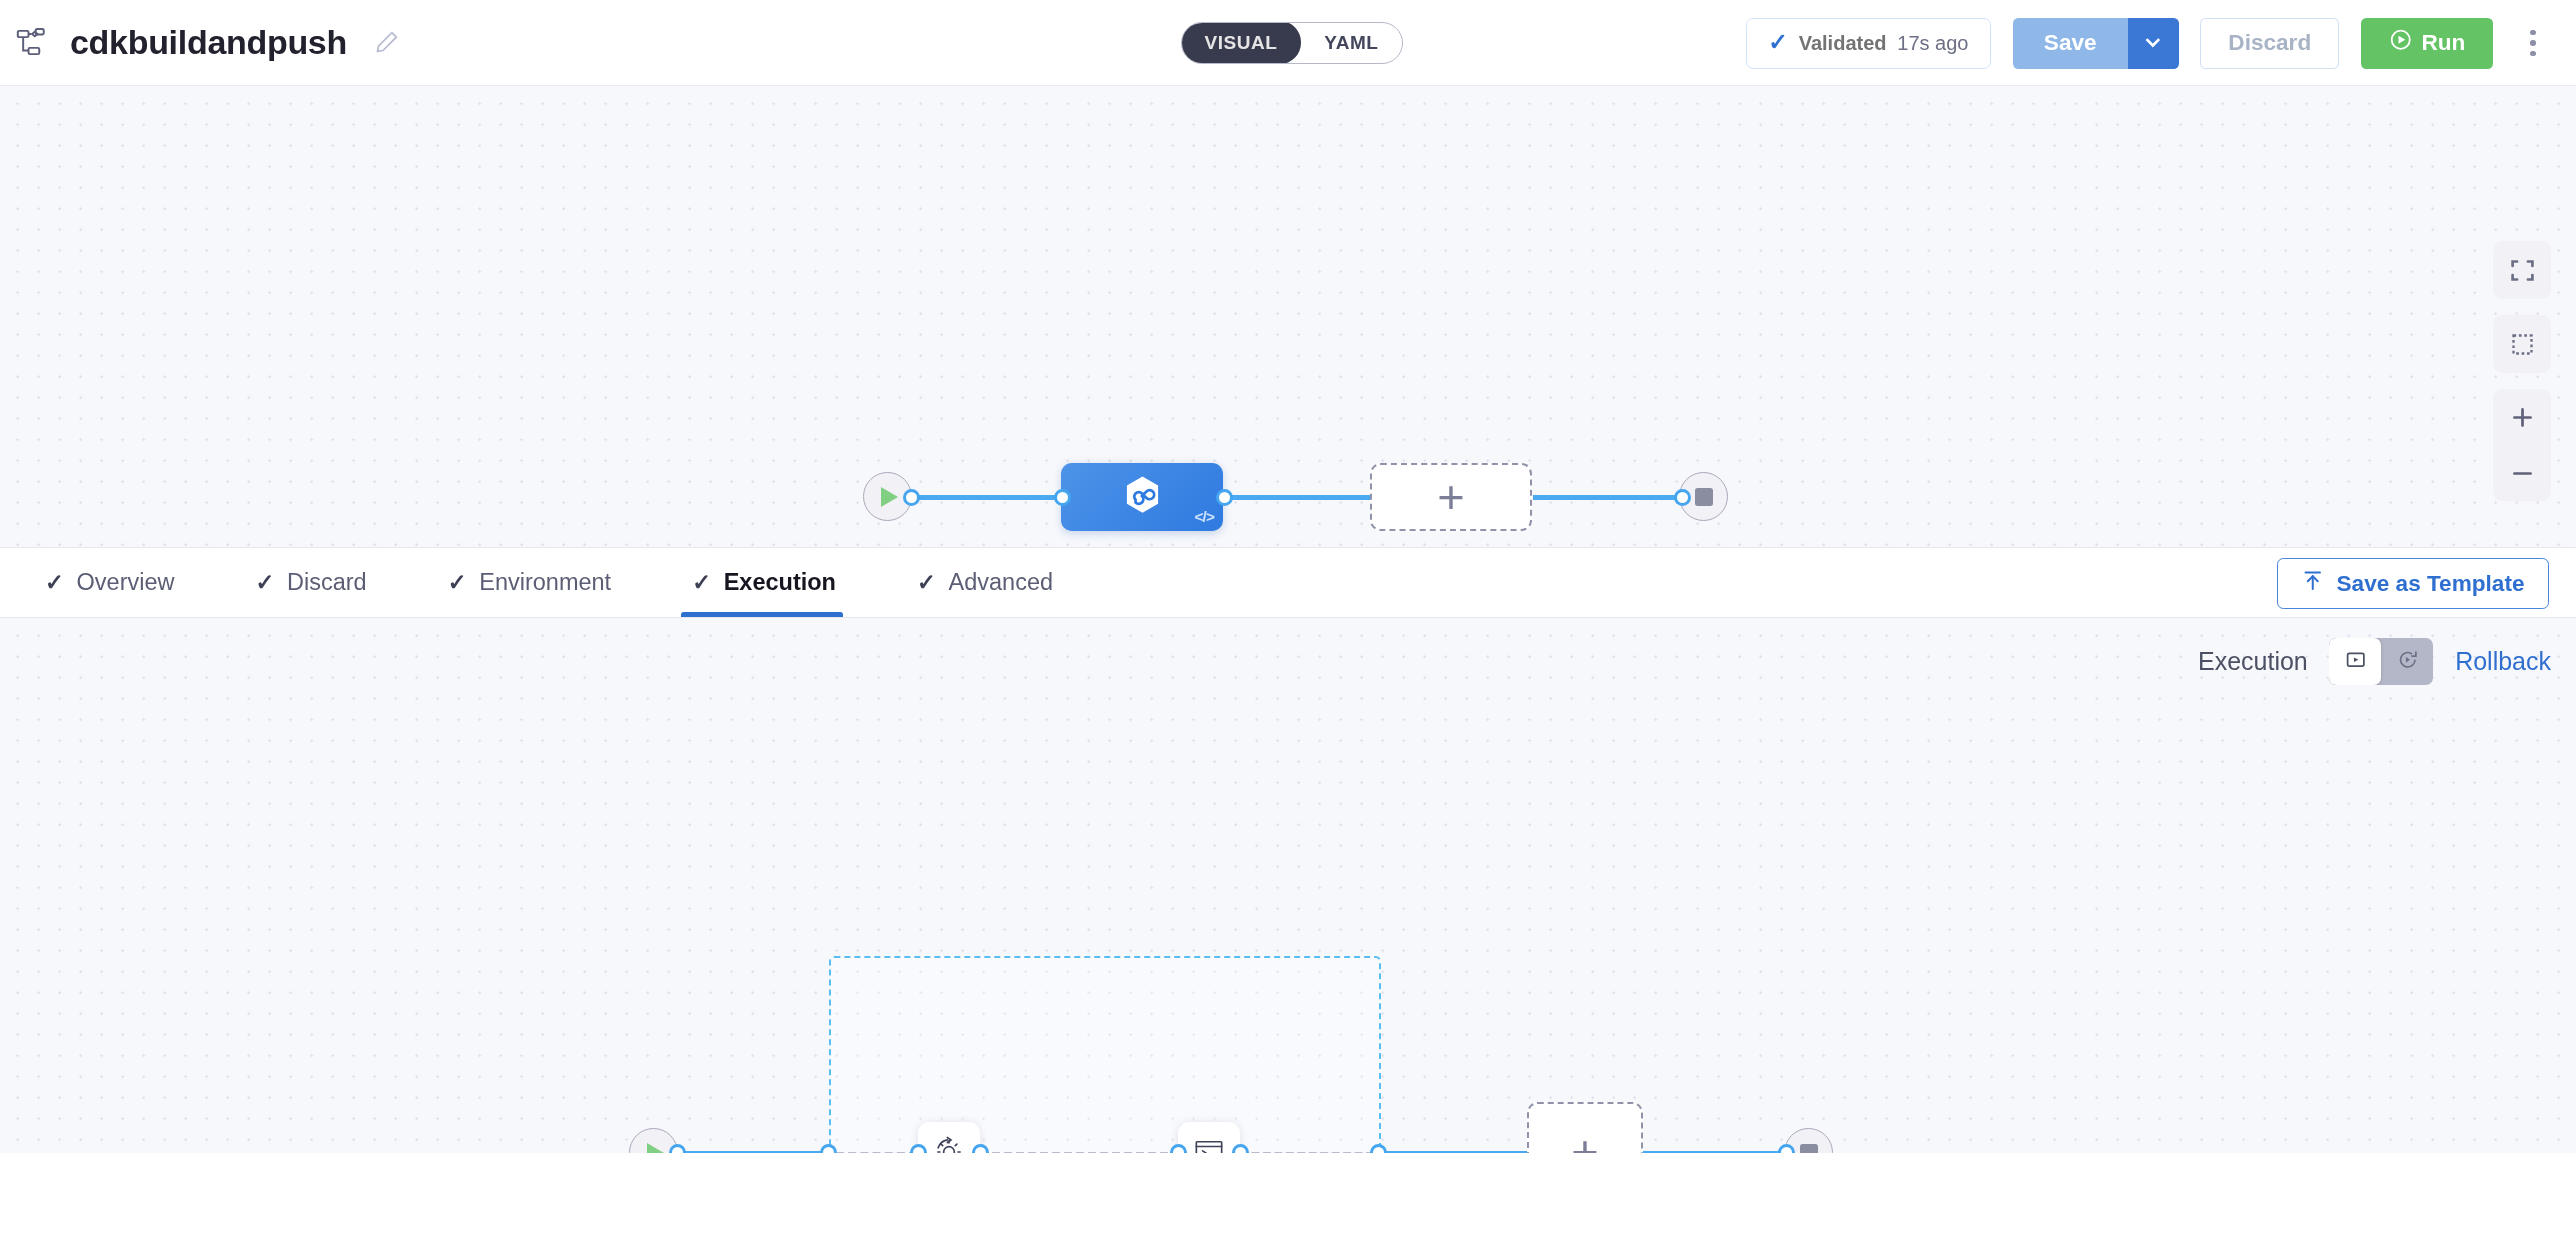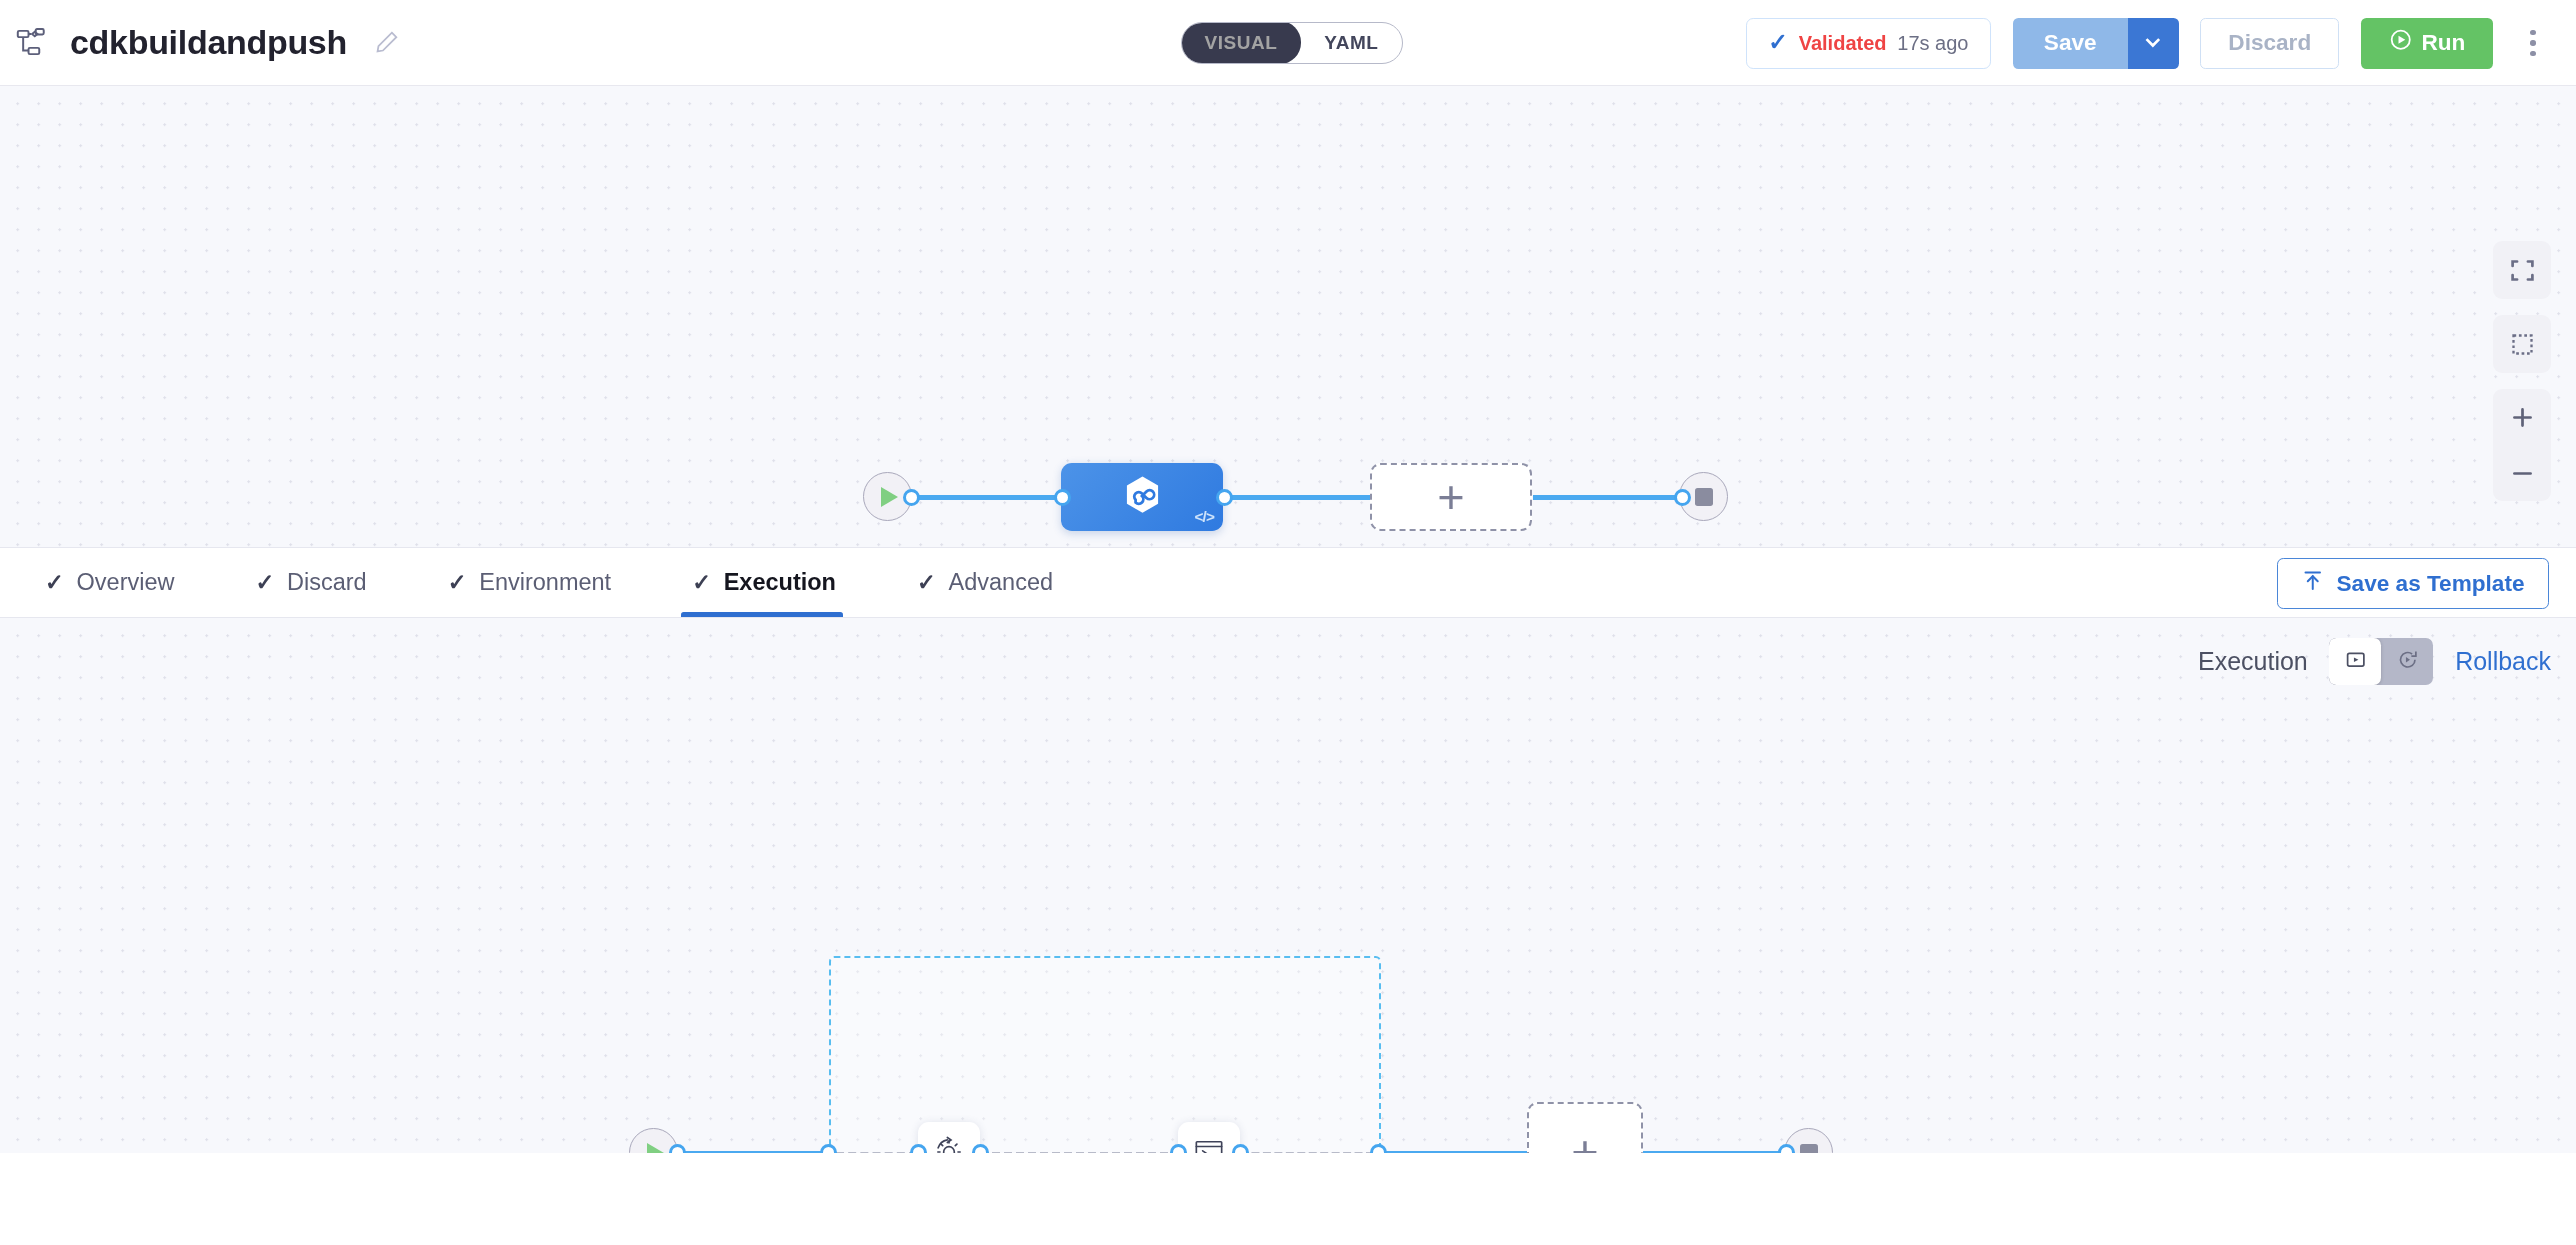--- a/index.html
+++ b/index.html
@@ -29,34 +29,34 @@
   .mode-toggle {
     position: absolute; left: 1181px; top: 21.7px;
     display: flex; align-items: center;
     height: 42px; border: 0.9px solid #b6b9c9; border-radius: 21px;
     background: #fff; overflow: hidden;
   }
   .mode-seg {
     height: 46px; display: flex; align-items: center; justify-content: center;
     font-size: 19px; font-weight: bold; letter-spacing: 0.5px; padding: 0 23.5px;
   }
-  .mode-seg.active { background: #383a4e; color: #a3a3a3; border-radius: 21px; margin: -0.9px 0 -0.9px -0.9px; height: 43px; }
+  .mode-seg.active { background: #383a4e; color: #e5e5e5; border-radius: 21px; margin: -0.9px 0 -0.9px -0.9px; height: 43px; }
   .mode-seg.inactive { color: #43465c; }
 
   .hdr-right {
     position: absolute; right: 25px; top: 0; height: 86px;
     display: flex; align-items: center; gap: 21.7px;
   }
   .validated-badge {
     display: flex; align-items: center; gap: 10.8px;
     height: 51px; padding: 0 21.7px;
     border: 0.9px solid #cfe3fb; border-radius: 7.2px; background: #fff;
   }
   .vb-check { color: #2f6fd0; font-size: 23.5px; font-weight: bold; line-height: 1; }
-  .vb-label { font-size: 20px; font-weight: bold; color: #ef4444; }
+  .vb-label { font-size: 20px; font-weight: bold; color: #737373; }
   .vb-time { font-size: 20px; color: #6c6f85; }
 
   .save-group { display: flex; height: 51px; border-radius: 5.4px; overflow: hidden; }
   .save-btn {
     background: #8fb8e8; color: #ffffff; font-size: 22.6px; font-weight: bold;
     padding: 0 31px; display: flex; align-items: center; border: none;
     font-family: "Liberation Sans", sans-serif;
   }
   .save-caret {
     background: #3b77d4; width: 51px; display: flex; align-items: center;

